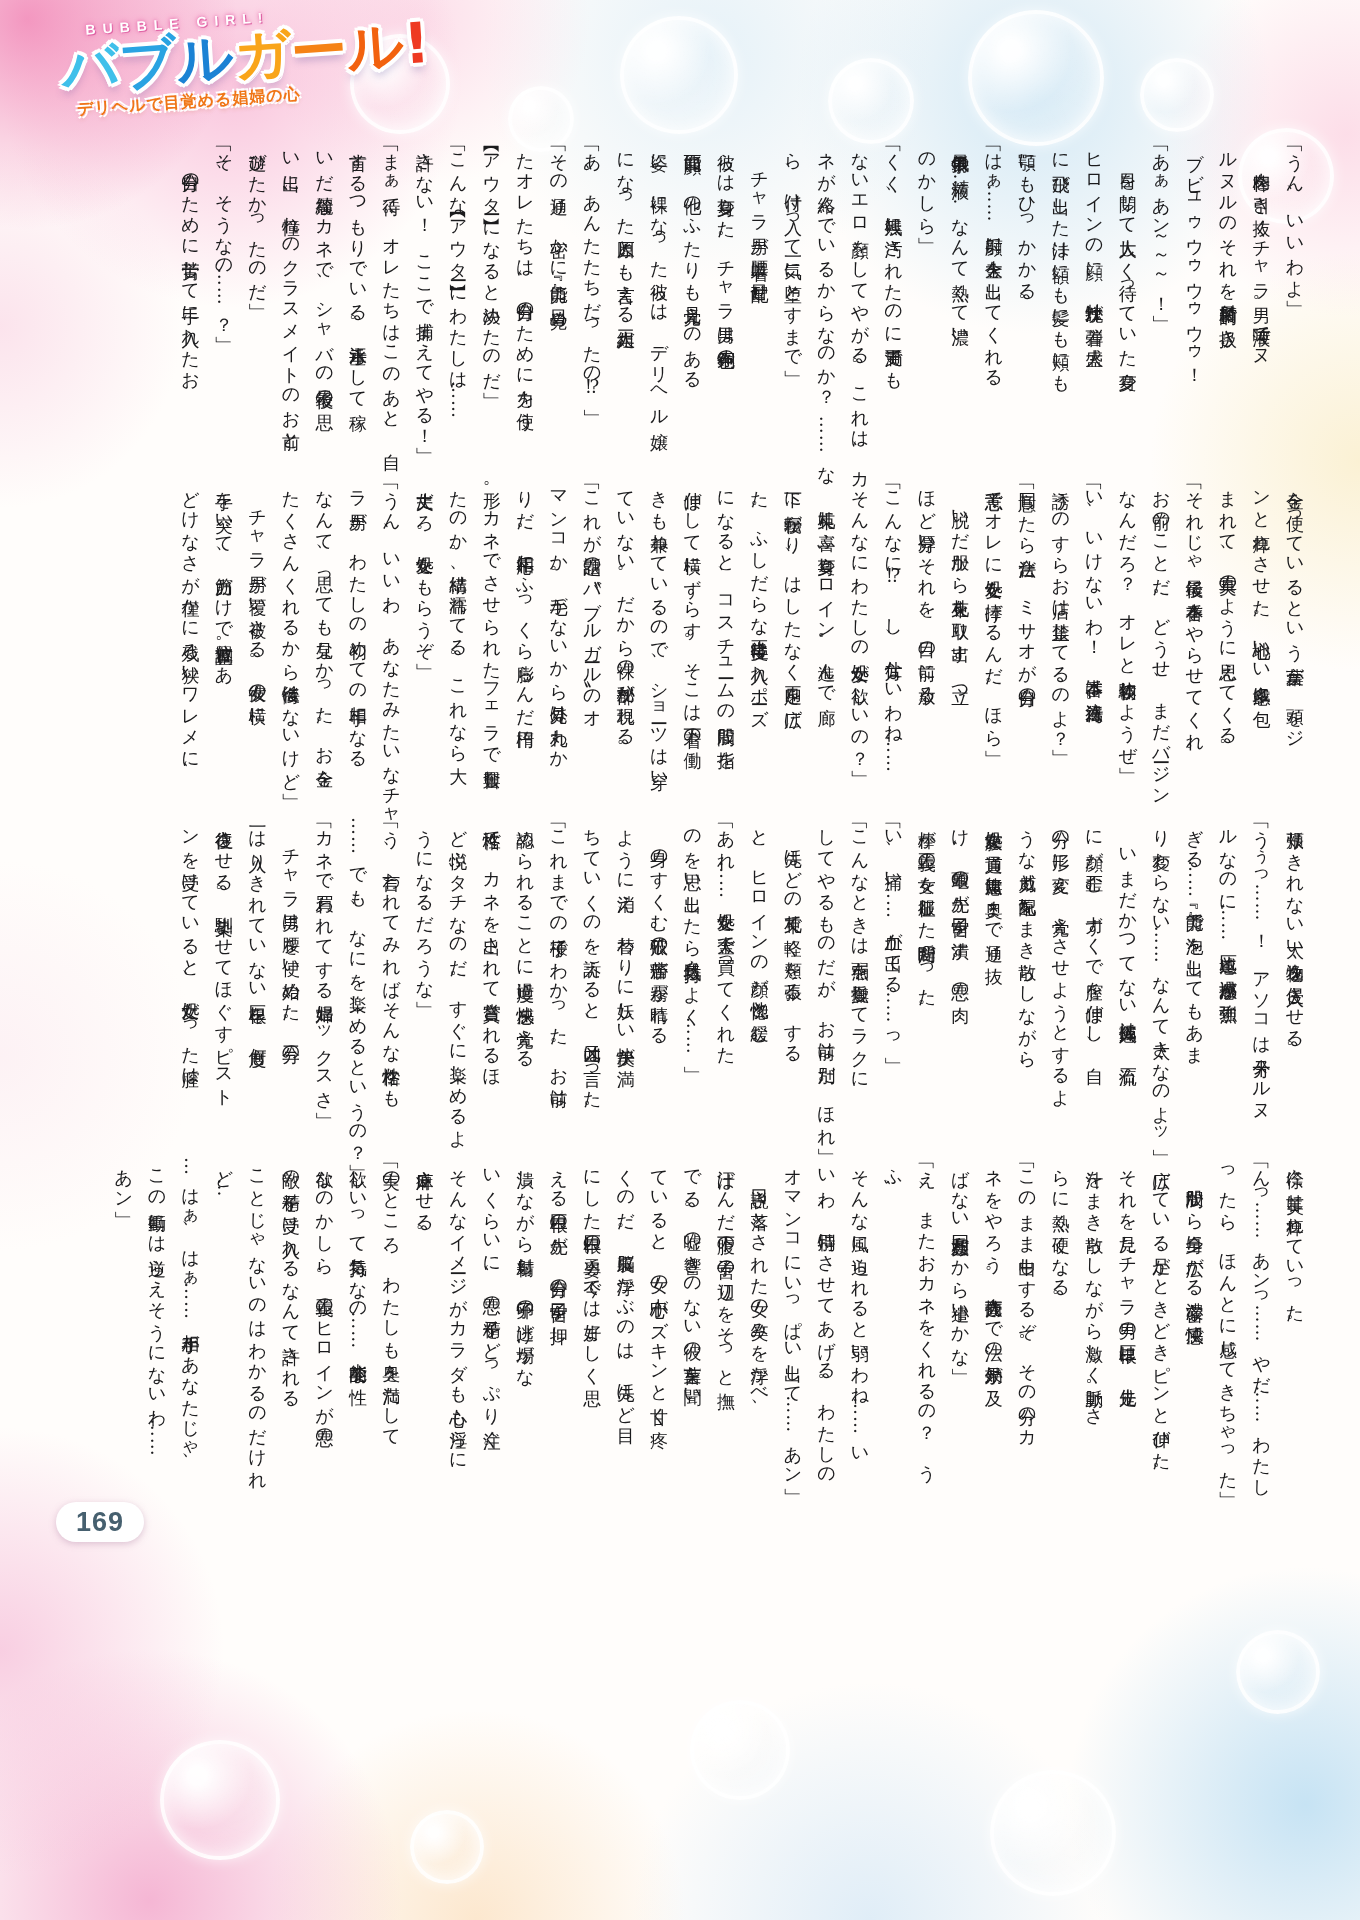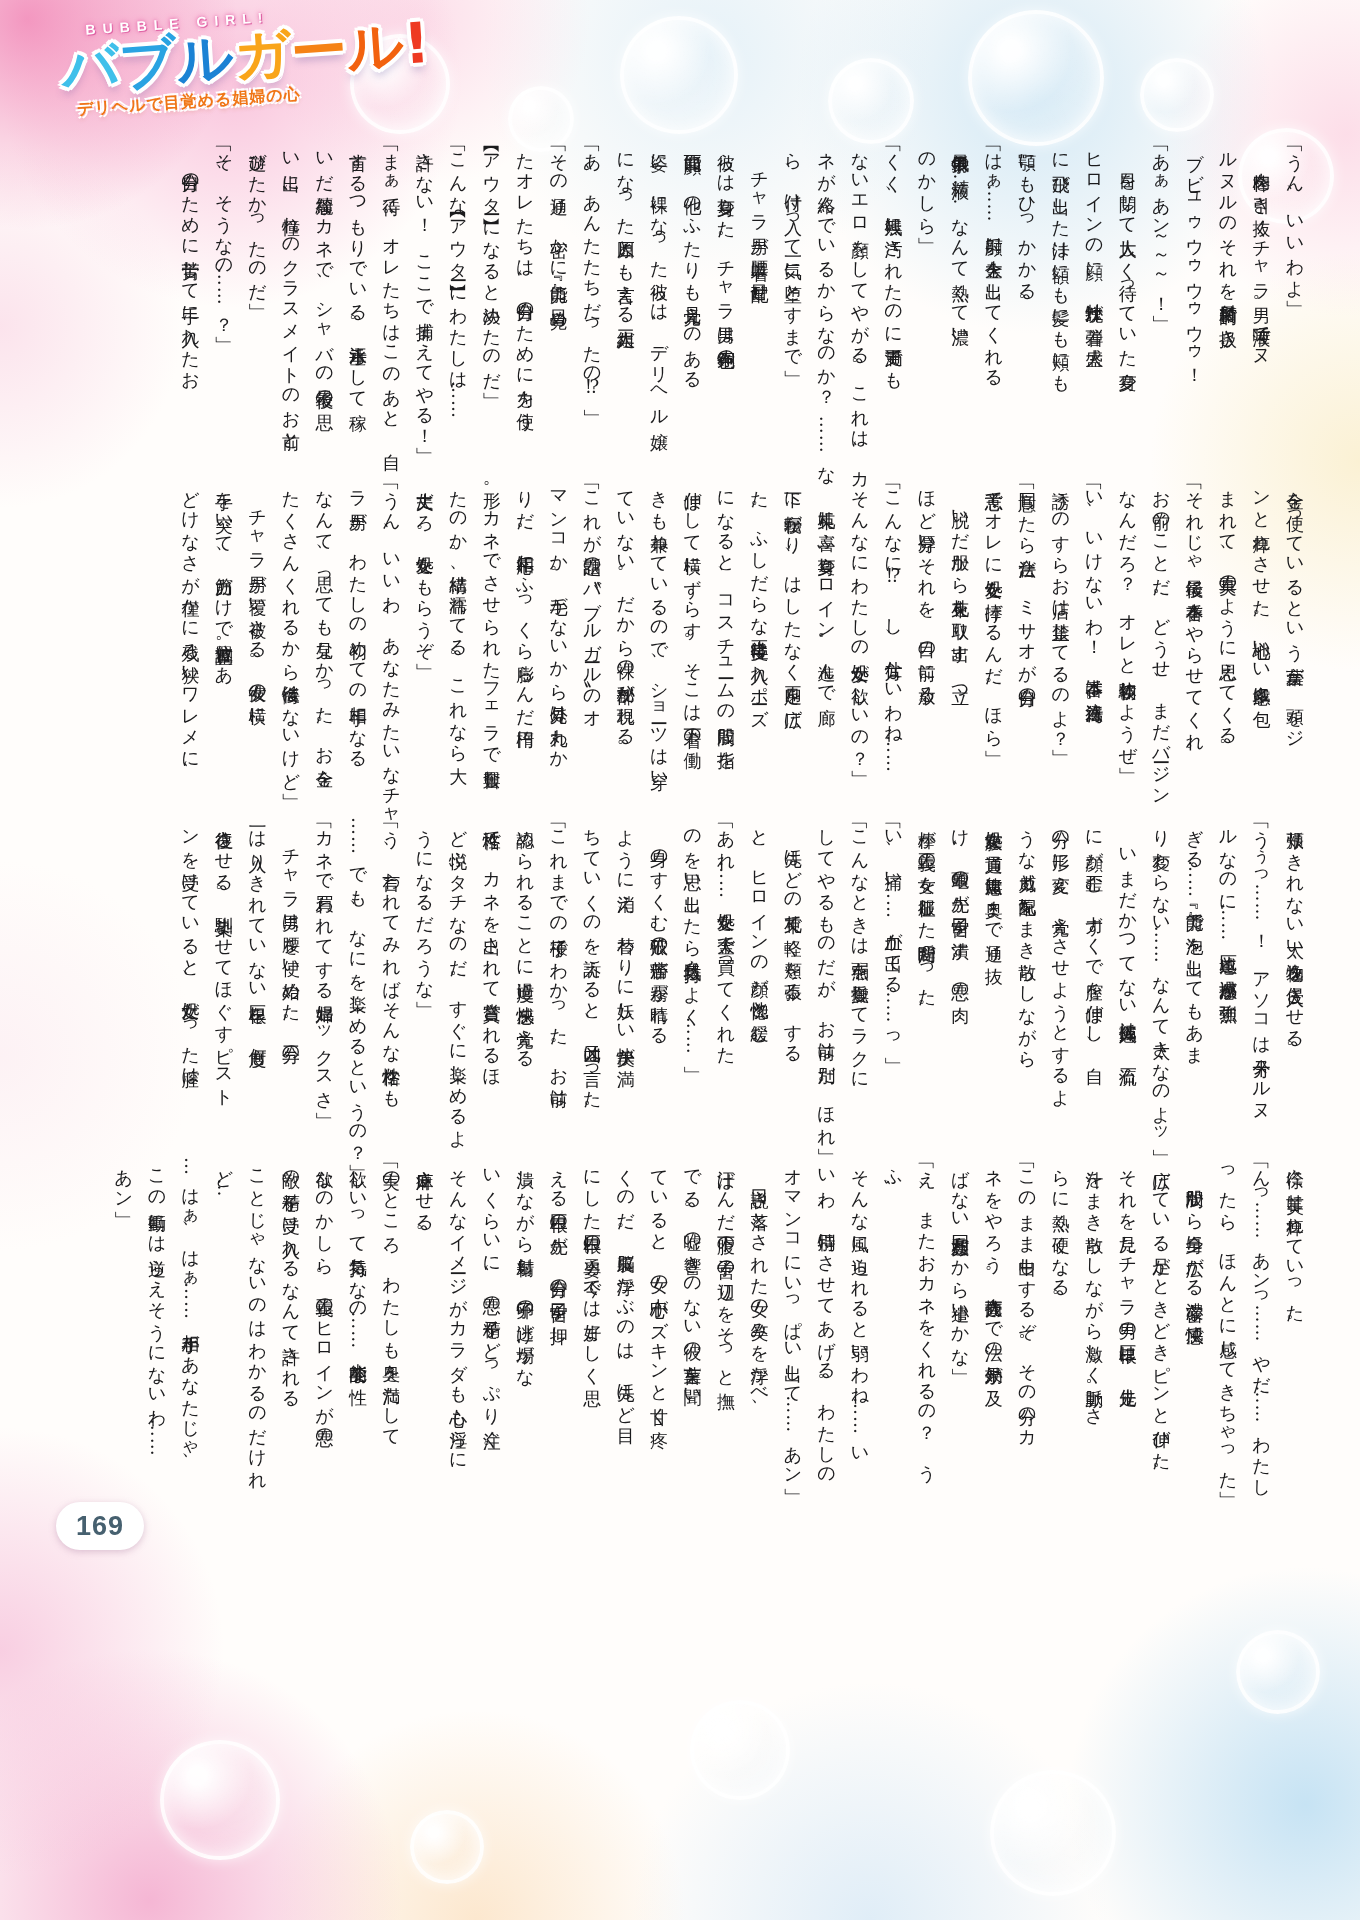--- a/index.html
+++ b/index.html
@@ -52,21 +52,21 @@
     text-shadow:-2px -2px 0 #fff,2px -2px 0 #fff,-2px 2px 0 #fff,2px 2px 0 #fff,0 3px 4px rgba(200,90,40,.35);
   }
   .band{
     position:absolute;left:66px;width:1246px;height:342px;
     writing-mode:vertical-rl;-webkit-writing-mode:vertical-rl;
     font-size:18px;line-height:1.86;letter-spacing:1px;color:#1b1b1d;
     text-align:left;
   }
   .band .vline{margin:0;padding:0;}
   .page-number{
-    position:absolute;left:56px;top:1502px;width:88px;height:48px;
+    position:absolute;left:56px;top:1502px;width:88px;height:40px;
     background:#ffffff;border-radius:26px;
     box-shadow:0 2px 7px rgba(160,110,150,.35);
     display:flex;align-items:center;justify-content:center;
     font-family:"Liberation Sans",sans-serif;font-weight:bold;font-size:27px;
     color:#46606f;letter-spacing:1px;
   }
 </style>
 </head>
 <body>
 

